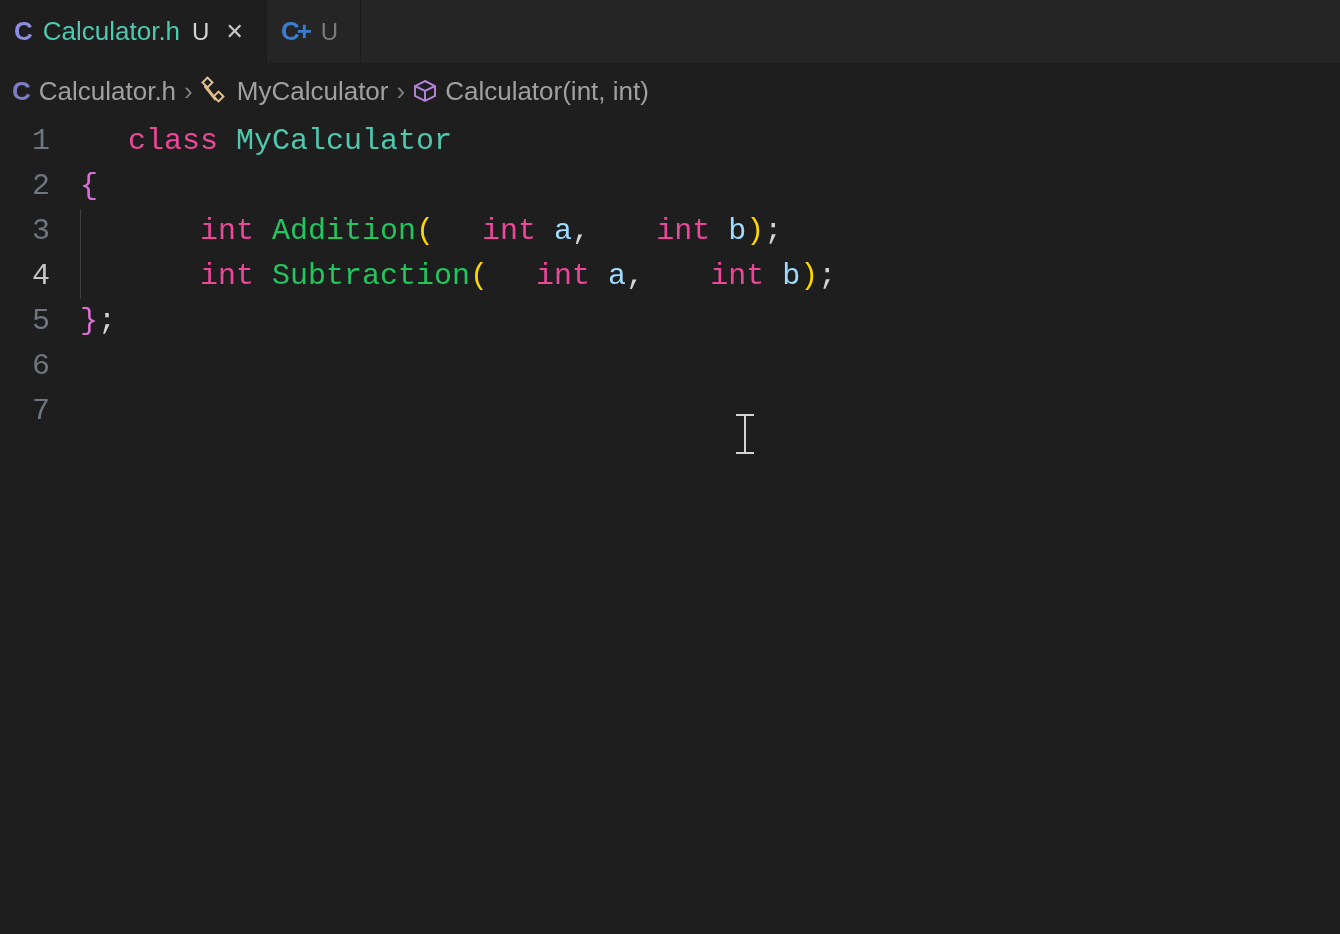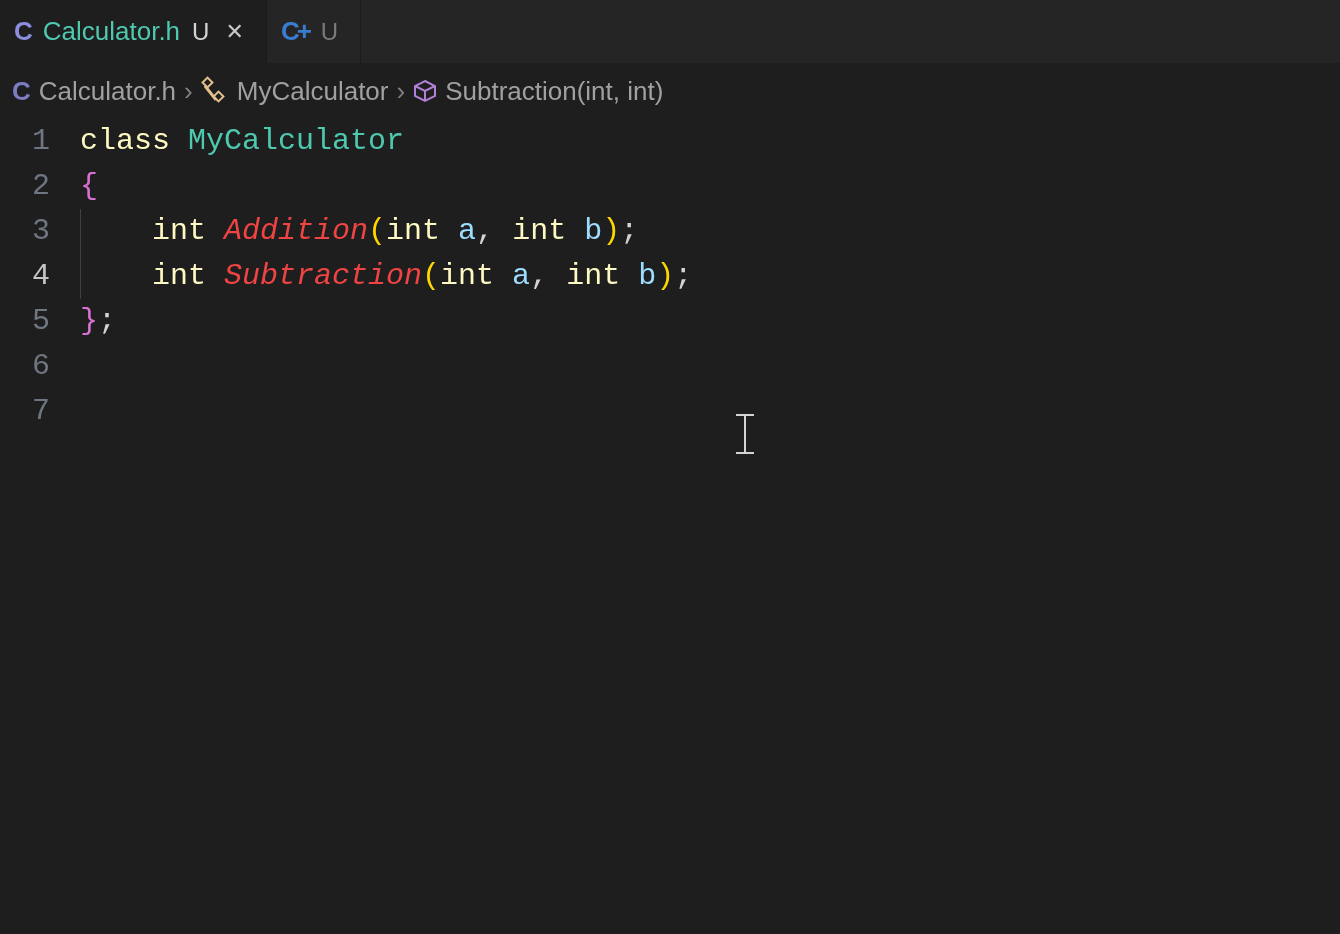--- a/index.html
+++ b/index.html
@@ -130,23 +130,23 @@
     .code .line { height: 45px; display: block; position: relative; }
     .indent-guide {
       position: absolute;
       left: 0;
       top: 0;
       bottom: 0;
       border-left: 1px solid #404040;
     }
 
     
-    .kw { color: #fef9c3; }
+    .kw { color: #ec4899; margin-left: 48px; }
     .type { color: #4ec9b0; }
-    .fn { color: #ef4444; font-style: italic; }
+    .fn { color: #22c55e; }
     .var { color: #9cdcfe; }
     .punc { color: #d4d4d4; }
     .brace { color: #da70d6; }
     .brace2 { color: #ffd700; }
 
     
     .caret {
       position: absolute;
       left: 736px;
       top: 295px;
@@ -194,21 +194,21 @@
   </span>
   <span class="bc-chevron">›</span>
   <span class="bc-seg">
     <span class="icon-cube">
       <svg viewBox="0 0 24 24" fill="none" stroke="#b180d7" stroke-width="2">
         <path d="M12 2 L22 7 L22 17 L12 22 L2 17 L2 7 Z"></path>
         <path d="M2 7 L12 12 L22 7"></path>
         <path d="M12 12 L12 22"></path>
       </svg>
     </span>
-    <span>Subtraction(int, int)</span>
+    <span>Calculator(int, int)</span>
   </span>
 </div>
 
 <div class="editor" style="position:relative;">
   <div class="gutter">
       <div class="gl">1</div>
       <div class="gl">2</div>
       <div class="gl">3</div>
       <div class="gl current">4</div>
       <div class="gl">5</div>

